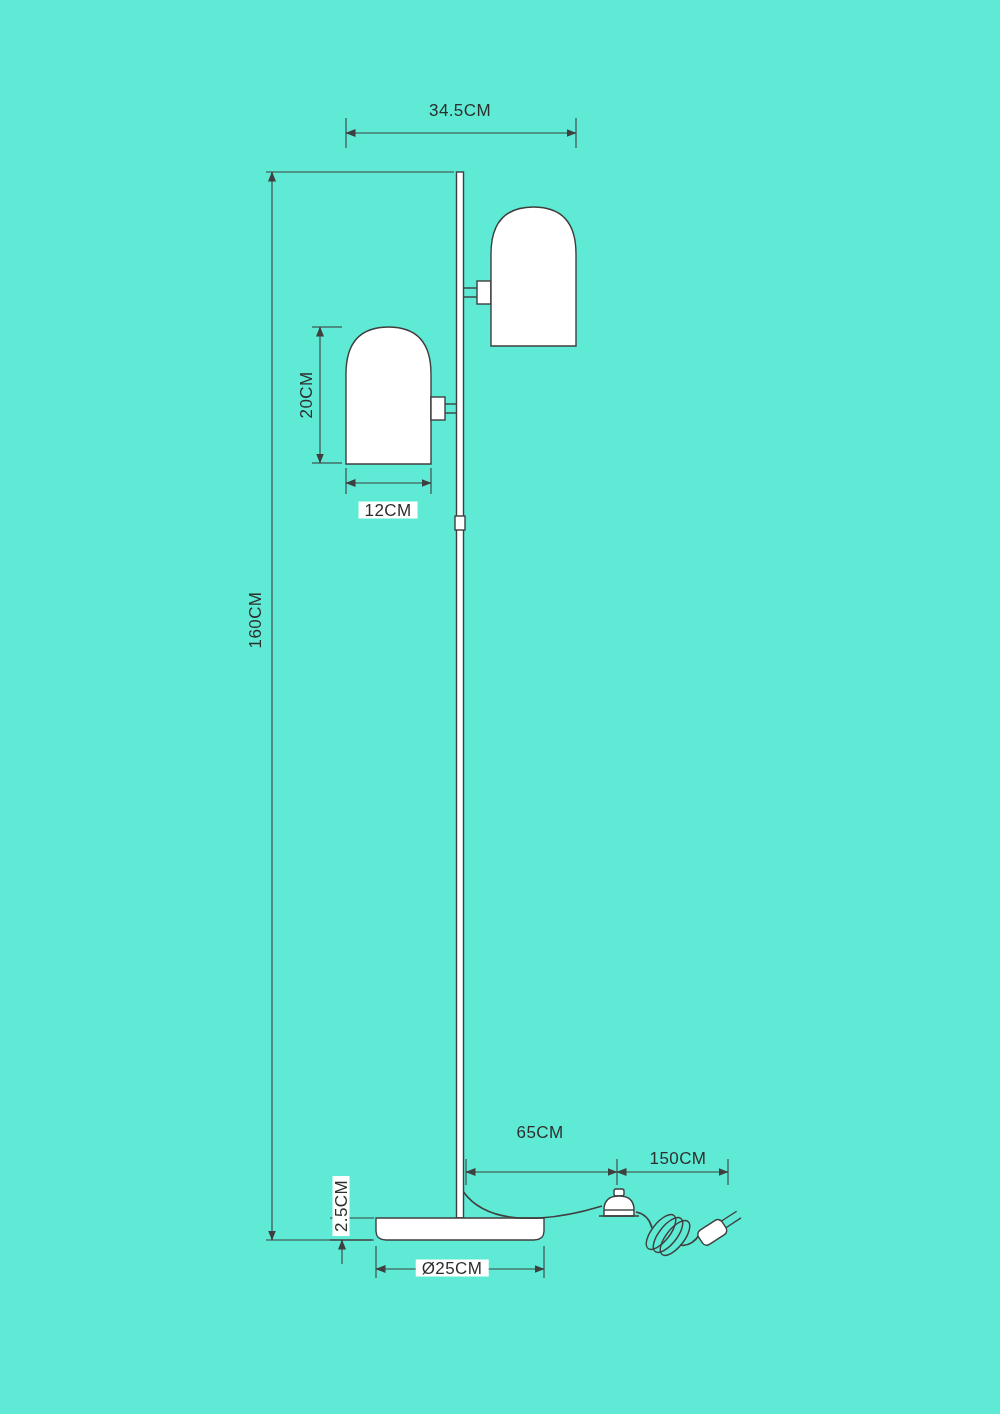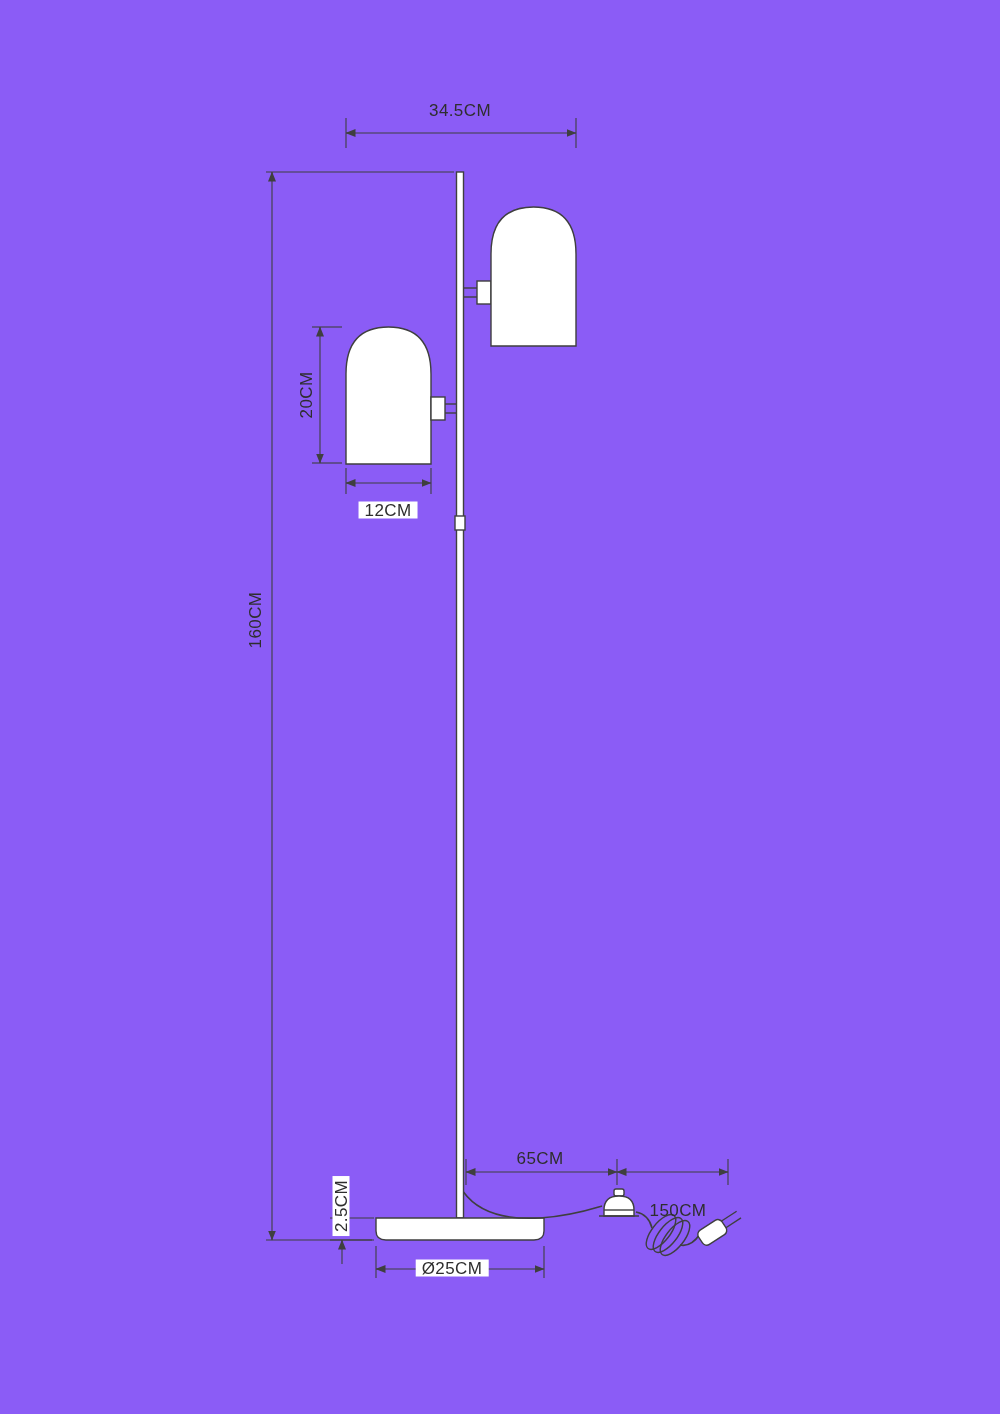--- a/index.html
+++ b/index.html
@@ -1,19 +1,19 @@
 <!DOCTYPE html>
 <html><head>
 <meta charset="utf-8">
 <style>
   html,body{margin:0;padding:0;background:#ffffff;}
   .stage{
     position:relative;
     width:1000px;height:1414px;
-    background:#8b5cf6;
+    background:#5eead4;
     overflow:hidden;
     font-family:"Liberation Sans",sans-serif;
   }
   .stage svg{position:absolute;left:0;top:0;}
   .dim-label{
     position:absolute;
     font-size:17px;
     letter-spacing:.4px;
     color:#2e2e2e;
     white-space:nowrap;
@@ -139,21 +139,21 @@
   </svg>
 
   <div class="dim-label" style="left:460px;top:110px">34.5CM</div>
 
   <div class="dim-label rot" style="left:255px;top:620px">160CM</div>
 
   <div class="dim-label rot" style="left:306px;top:395px">20CM</div>
 
   <div class="dim-label bg" style="left:388px;top:510px">12CM</div>
 
-  <div class="dim-label" style="left:540px;top:1158px">65CM</div>
+  <div class="dim-label" style="left:540px;top:1132px">65CM</div>
 
-  <div class="dim-label" style="left:678px;top:1210px">150CM</div>
+  <div class="dim-label" style="left:678px;top:1158px">150CM</div>
 
   <div class="dim-label rot bg" style="left:341px;top:1206px">2.5CM</div>
 
   <div class="dim-label bg" style="left:452px;top:1268px">Ø25CM</div>
 
 </div>
 
 </body></html>

